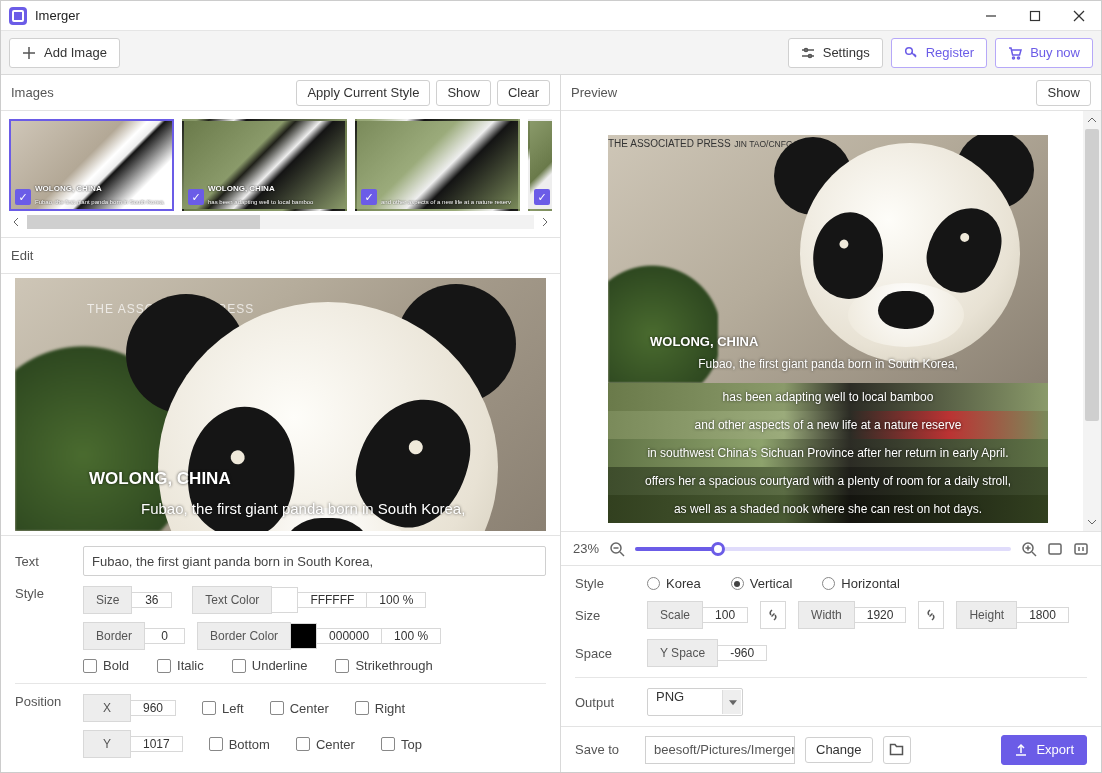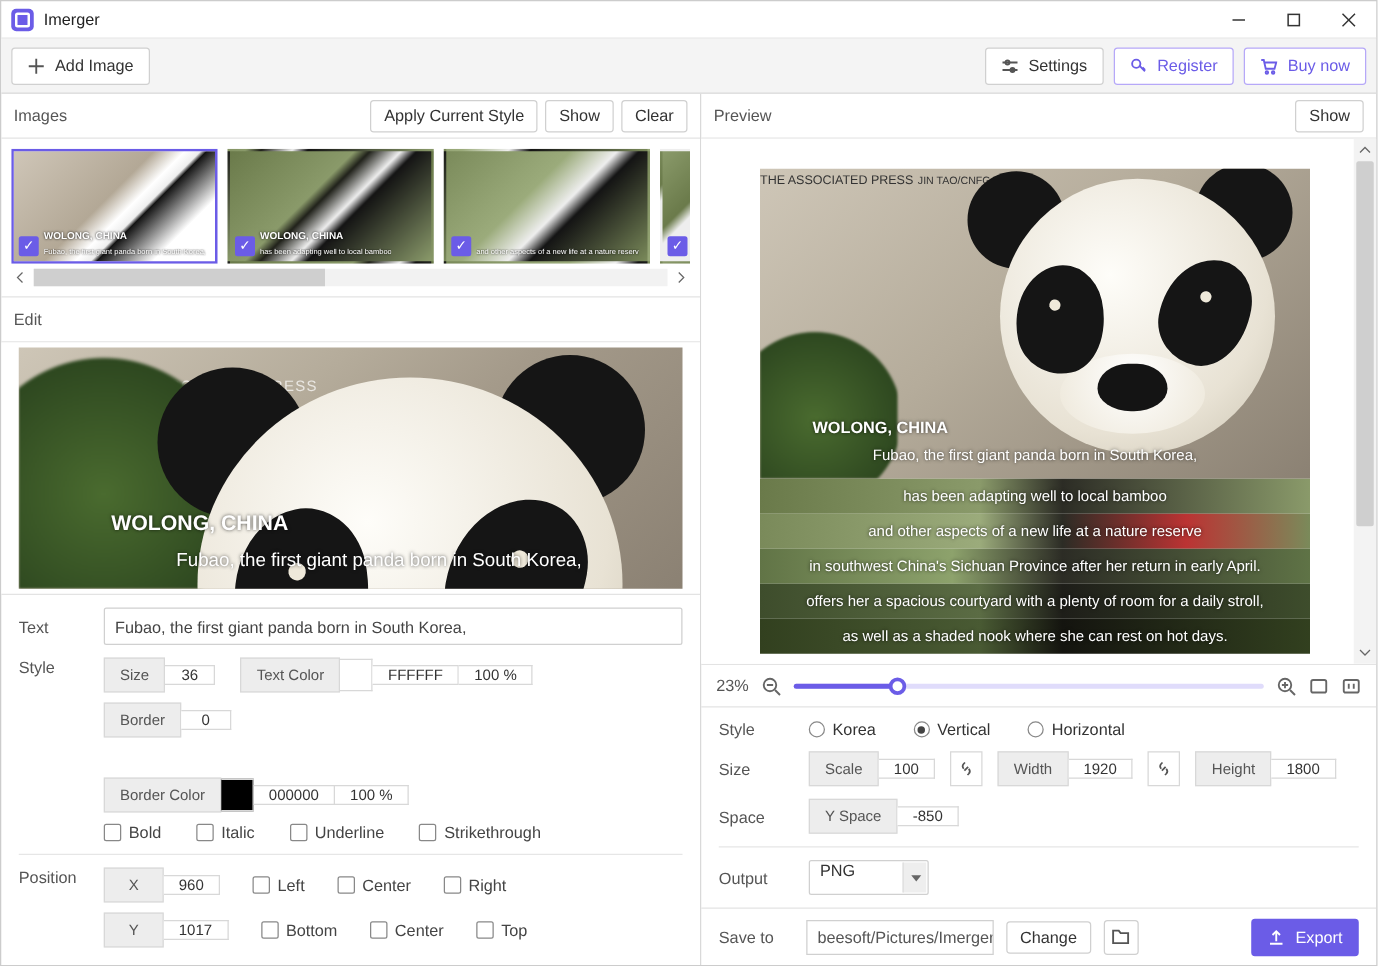--- a/index.html
+++ b/index.html
@@ -468,21 +468,21 @@
                 <div class="pl" style="min-width:76px">Text Color</div>
                 <div class="swatch" style="background:#fff"></div>
                 <div class="pv">
                     <span>FFFFFF</span>
                   </div>
                 <div class="pv">
                     <span>100 %</span>
                   </div>
               </div>
             </div>
-            <div style="display:flex;gap:32px;flex-direction:column;">
+            <div style="display:flex;gap:12px;">
               <div class="pair">
                 <div class="pl" style="min-width:48px">Border</div>
                 <div class="pv" style="min-width:40px">
                     <span>0</span>
                   </div>
               </div>
               <div class="pair">
                 <div class="pl" style="min-width:76px">Border Color</div>
                 <div class="swatch"></div>
                 <div class="pv">
@@ -702,21 +702,21 @@
               <span>1800</span>
             </div>
         </div>
       </div>
 
       <div class="row">
         <div class="lab" style="width:60px">Space</div>
         <div class="pair">
           <div class="pl" style="min-width:56px">Y Space</div>
           <div class="pv">
-              <span>-850</span>
+              <span>-960</span>
             </div>
         </div>
       </div>
 
       <div class="hsep"></div>
 
       <div class="row">
         <div class="lab" style="width:60px">Output</div>
         <div class="select">
           <span>PNG</span>

